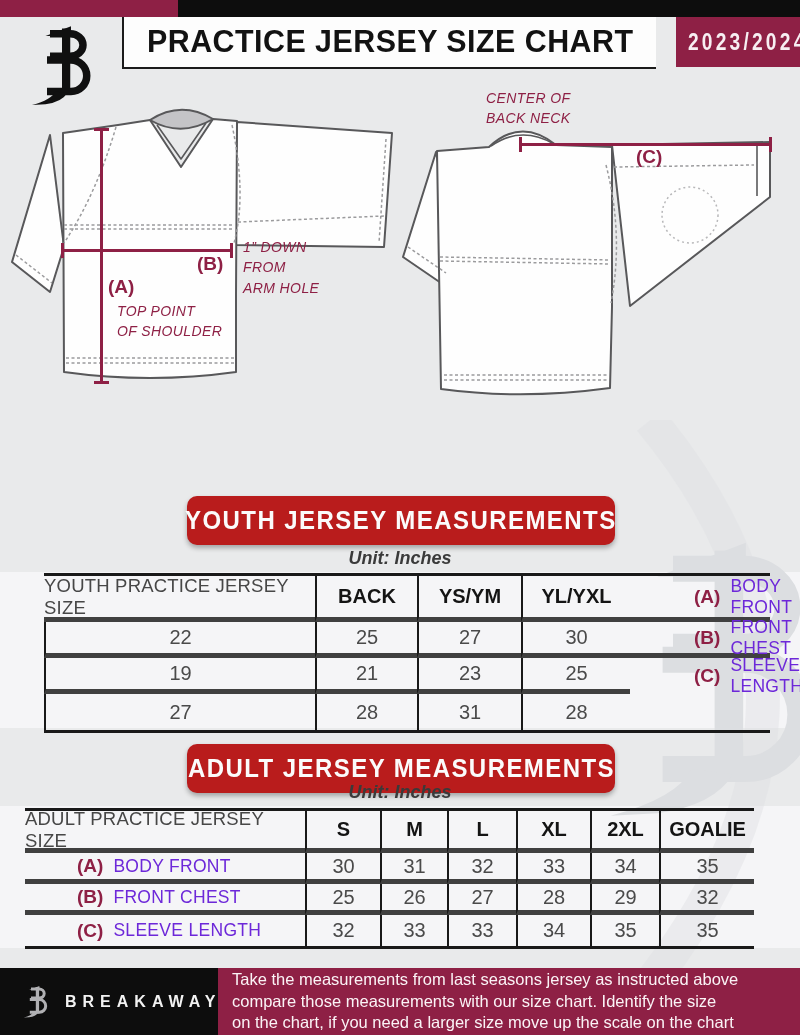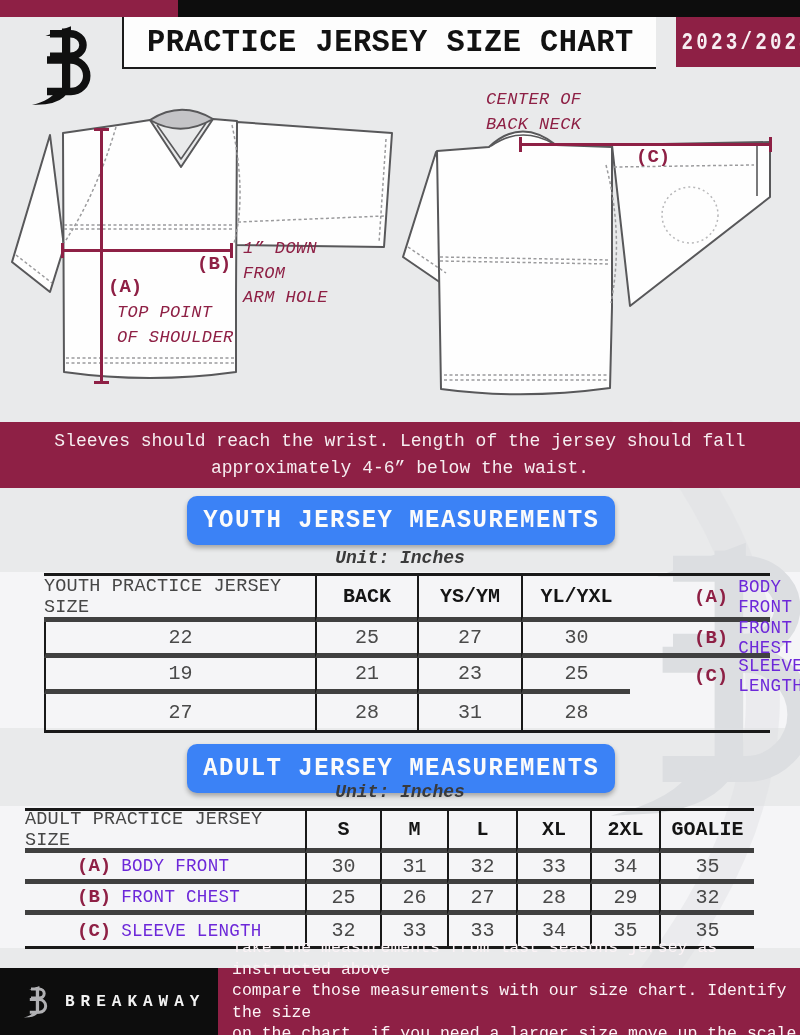--- a/index.html
+++ b/index.html
@@ -1,17 +1,17 @@
 <!DOCTYPE html>
 <html><head>
 <meta charset="utf-8">
 <style>
   html,body{margin:0;padding:0;}
   body{font-family:"Liberation Sans",sans-serif;}
-  .page{position:relative;width:800px;height:1035px;background:#e9eaeb;overflow:hidden;font-family:Liberation Mono, monospace;}
+  .page{position:relative;width:800px;height:1035px;background:#e9eaeb;overflow:hidden;}
 
   
   .strip{position:absolute;top:0;height:17px;}
   .strip.maroon{left:0;width:178px;background:#8e2045;}
   .strip.black{left:178px;width:622px;background:#0d0d0d;}
 
   
   .title-bar{position:absolute;left:122px;top:17px;width:532px;height:50px;background:#fdfdfd;
     border-left:2px solid #1b1b1b;border-bottom:2px solid #1b1b1b;
     display:flex;align-items:center;justify-content:center;z-index:5;}
@@ -41,35 +41,35 @@
   .mline.v::after{left:-6px;bottom:0;width:15px;height:3px;}
   .mline.h{height:3px;}
   .mline.h::before{left:0;top:-6px;width:3px;height:15px;}
   .mline.h::after{right:0;top:-6px;width:3px;height:15px;}
   .line-a{left:100px;top:128px;height:256px;}
   .line-b{left:61px;top:249px;width:172px;}
   .line-c{left:519px;top:143px;width:253px;}
 
   .diagram-label{position:absolute;color:#8e2045;z-index:4;}
   .diagram-label.key{font-weight:bold;font-size:19px;}
-  .diagram-label.desc{font-style:italic;font-size:17px;line-height:1.45;letter-spacing:.4px;white-space:pre-line;}
+  .diagram-label.desc{font-style:italic;font-size:14px;line-height:1.45;letter-spacing:.4px;white-space:pre-line;}
   .lbl-a{left:108px;top:276px;}
   .lbl-a-desc{left:117px;top:301px;}
   .lbl-b{left:197px;top:253px;}
   .lbl-b-desc{left:243px;top:237px;}
   .lbl-c{left:636px;top:146px;}
   .lbl-c-desc{left:486px;top:88px;}
 
   
   .banner{position:absolute;left:0;top:422px;width:800px;height:66px;background:#8e2045;z-index:3;
     display:flex;flex-direction:column;align-items:center;justify-content:center;}
   .banner div{color:#f6edf0;font-size:18px;line-height:1.5;}
 
   
-  .section-box{position:absolute;left:187px;width:428px;height:49px;background:#3b82f6;border-radius:10px;
+  .section-box{position:absolute;left:187px;width:428px;height:49px;background:#b91c1c;border-radius:10px;
     box-shadow:0 3px 5px rgba(0,0,0,.3);display:flex;align-items:center;justify-content:center;z-index:3;}
   .section-box span{color:#fbfbfb;font-size:25px;font-weight:bold;letter-spacing:1.5px;transform:scaleX(.96);white-space:nowrap;}
   .section-box.youth{top:496px;}
   .section-box.adult{top:744px;}
   .unit{position:absolute;left:0;width:800px;text-align:center;font-style:italic;font-size:18px;color:#3a3a3a;font-weight:bold;z-index:3;}
   .unit.youth{top:548px;}
   .unit.adult{top:782px;}
 
   
   .mtable{position:absolute;display:grid;z-index:3;border-top:3px solid #191919;border-bottom:3px solid #191919;}
@@ -182,24 +182,20 @@
   <div class="diagram-label desc lbl-a-desc">TOP POINT
 OF SHOULDER</div>
   <div class="diagram-label key lbl-b">(B)</div>
   <div class="diagram-label desc lbl-b-desc">1” DOWN
 FROM
 ARM HOLE</div>
   <div class="diagram-label key lbl-c">(C)</div>
   <div class="diagram-label desc lbl-c-desc">CENTER OF
 BACK NECK</div>
 
-  <div class="banner">
-    <div>Sleeves should reach the wrist. Length of the jersey should fall</div>
-    <div>approximately 4-6” below the waist.</div>
-  </div>
 
   <div class="section-box youth">
     <span>YOUTH JERSEY MEASUREMENTS</span>
   </div>
   <div class="unit youth">Unit: Inches</div>
 
   <div class="mtable youth">
     <div class="cell colhead">YOUTH PRACTICE JERSEY SIZE</div>
     <div class="cell sizehead vline">BACK</div>
     <div class="cell sizehead vline">YS/YM</div>

